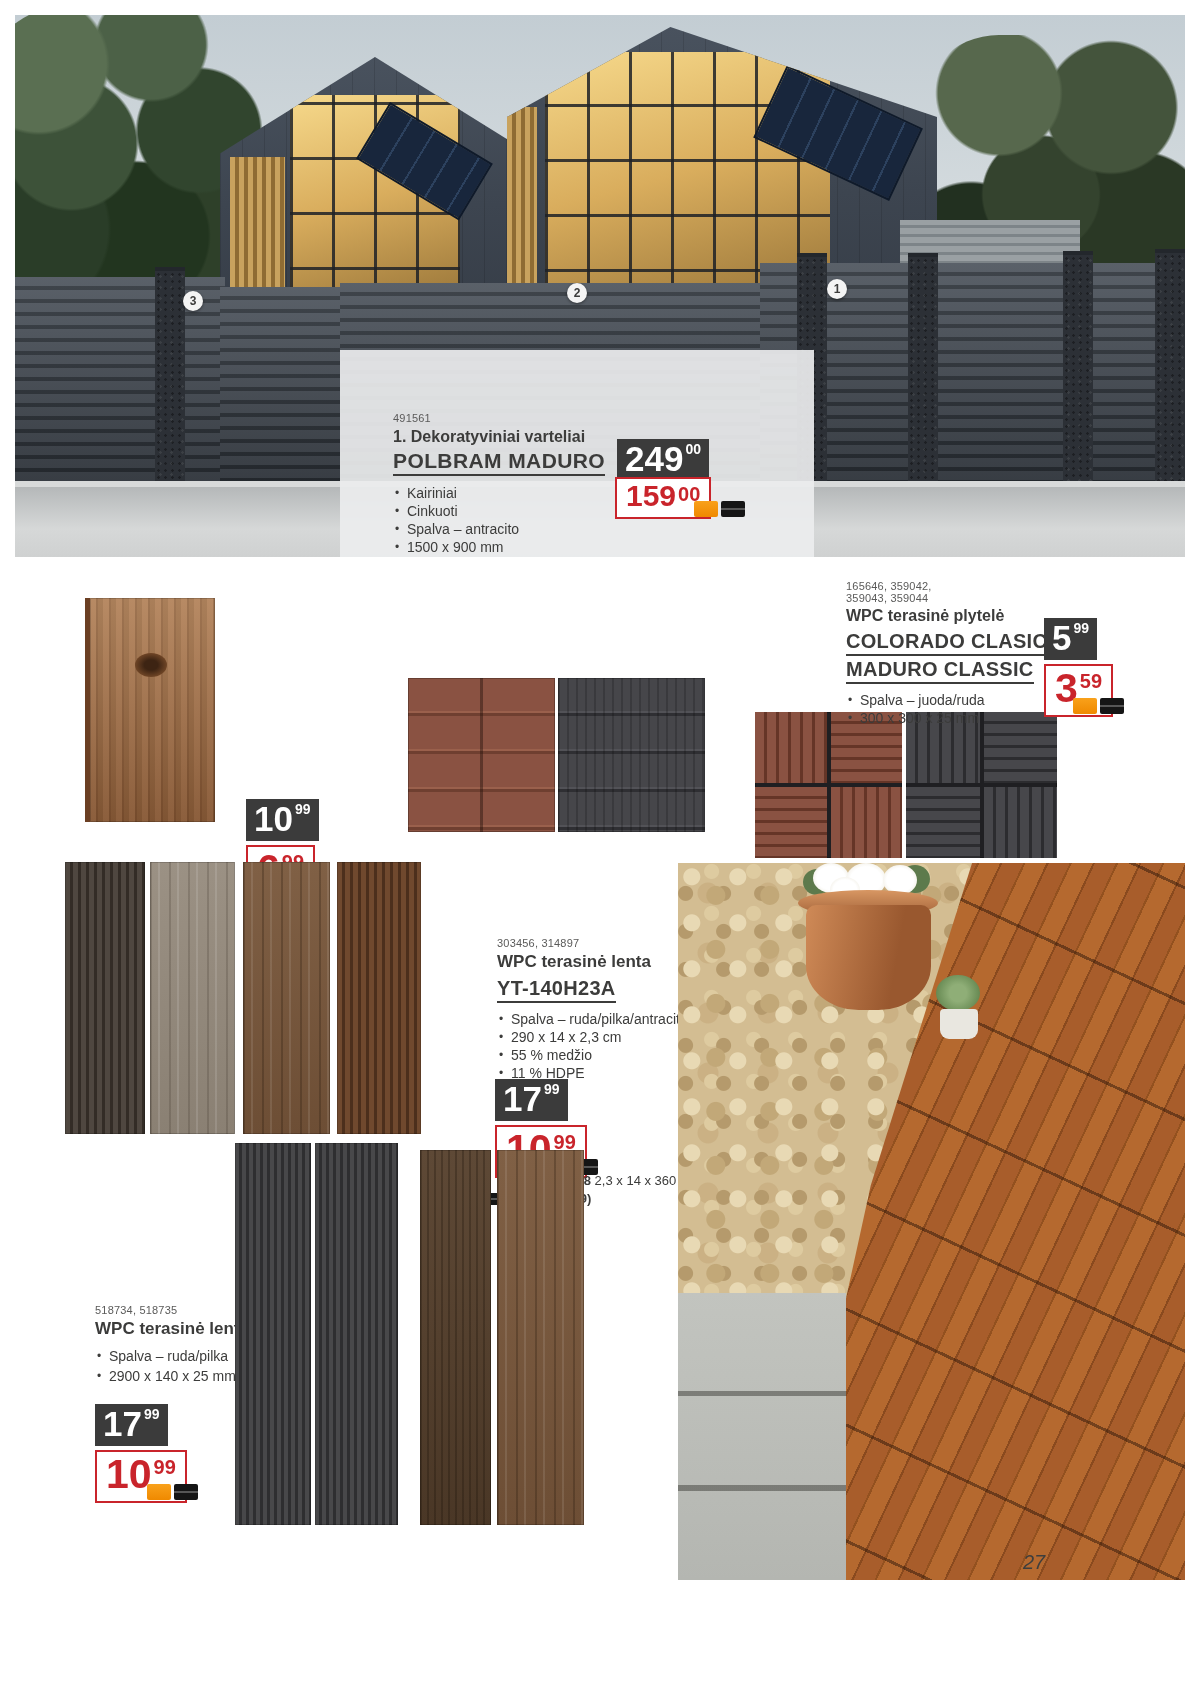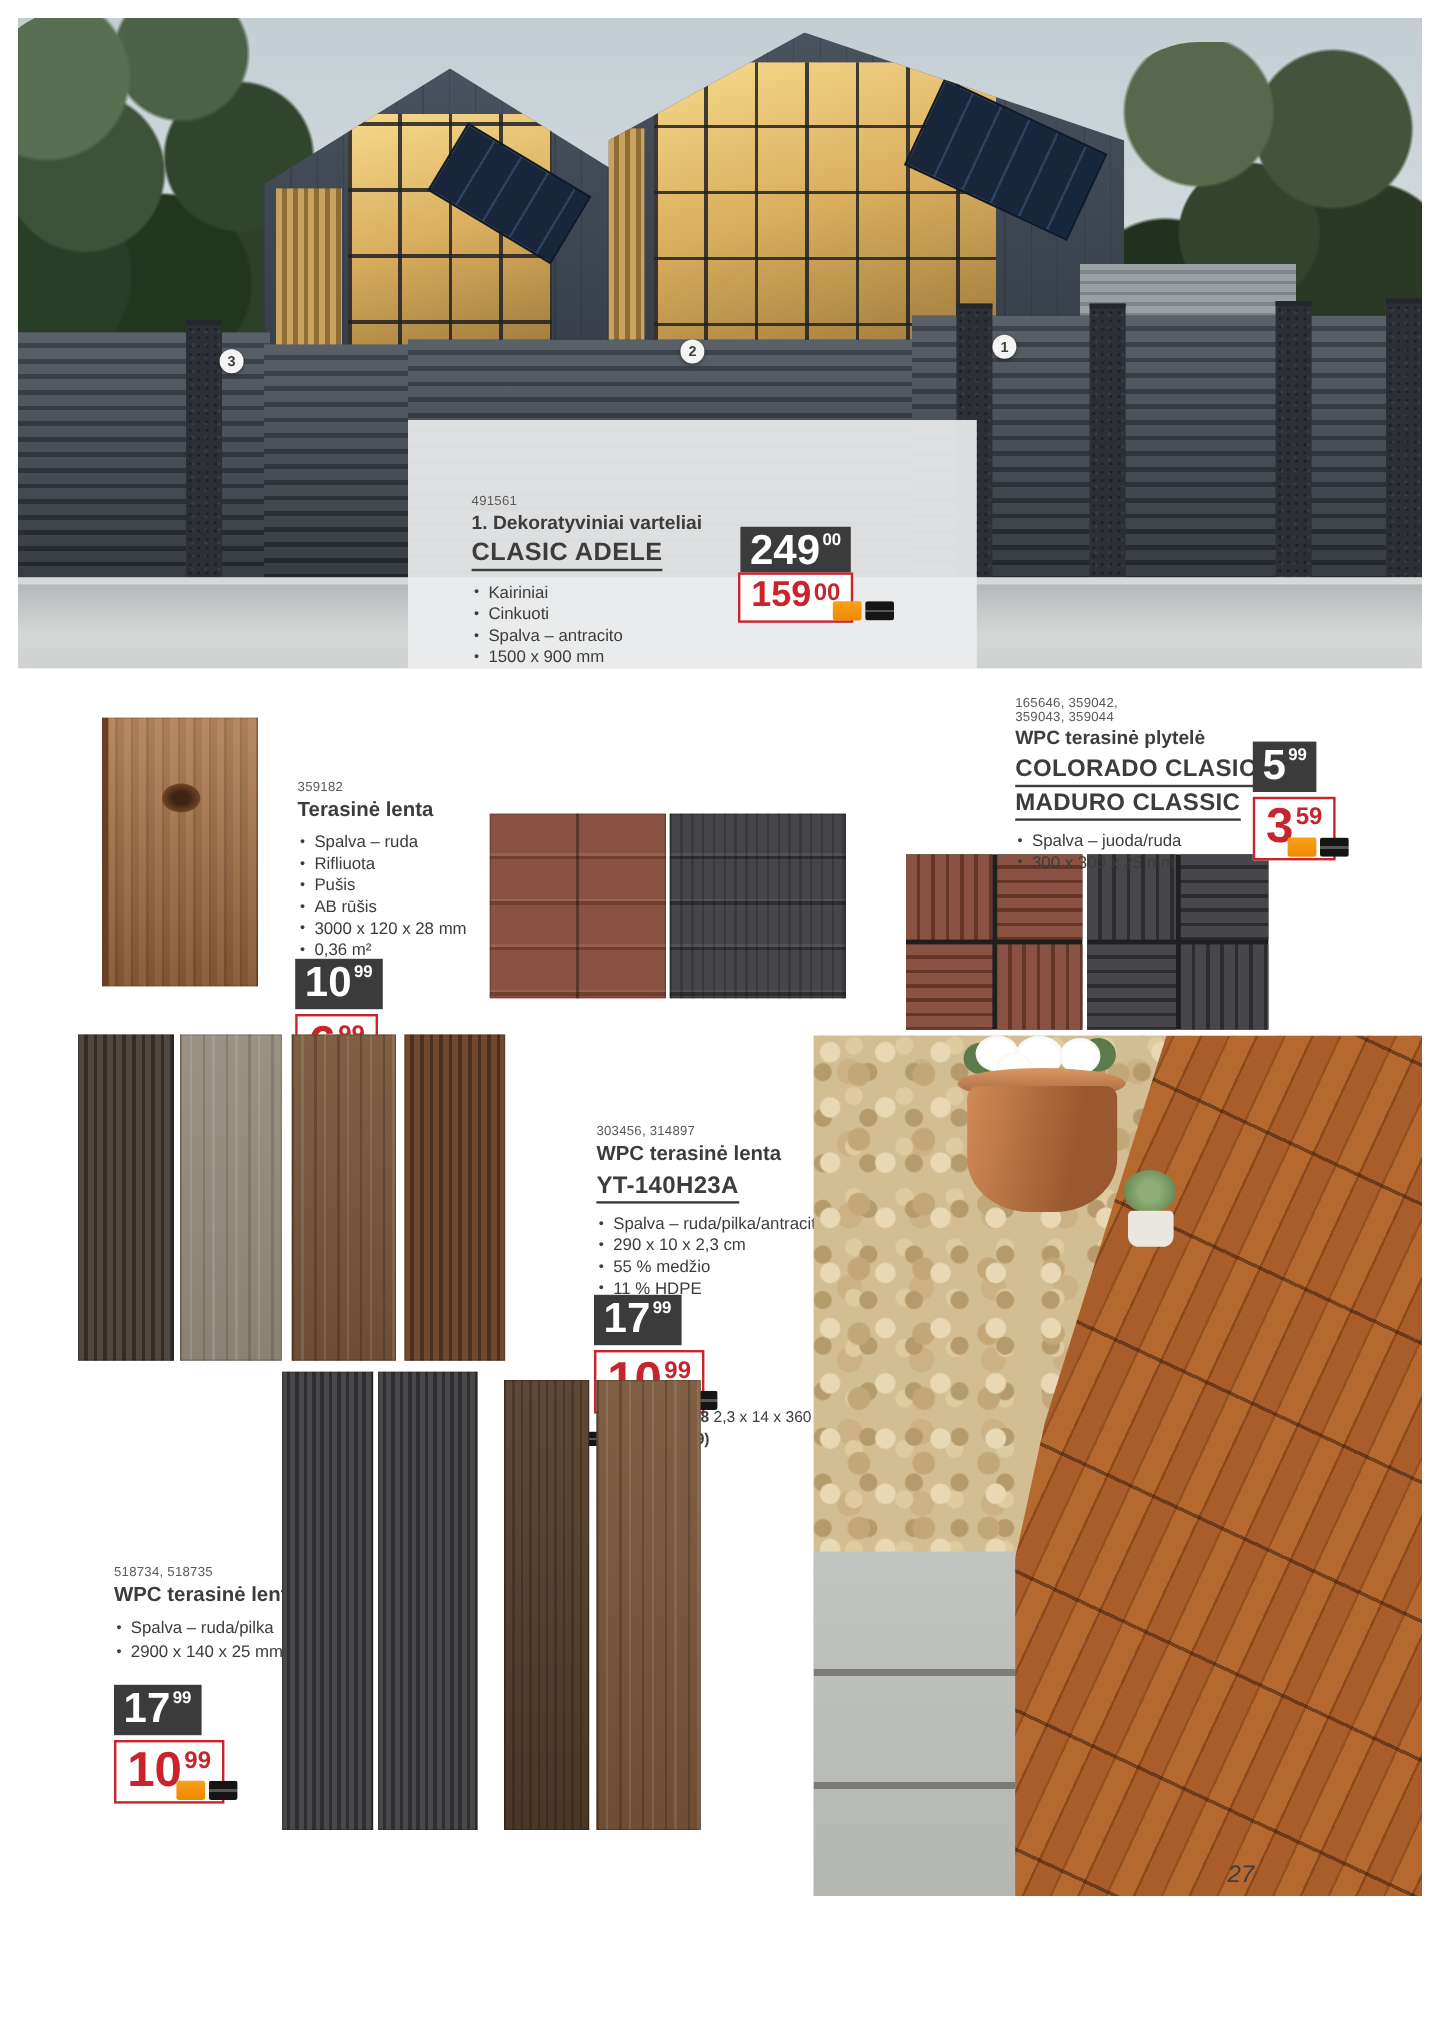--- a/index.html
+++ b/index.html
@@ -186,21 +186,21 @@
     <div class="abs marker" style="left:552px;top:268px">
         <span>2</span>
       </div>
     <div class="abs marker" style="left:812px;top:264px">
         <span>1</span>
       </div>
 
     <div class="abs panel" style="left:325px;top:335px;width:474px;height:252px">
       <div class="abs sku" style="left:53px;top:62px">491561</div>
       <div class="abs htitle" style="left:53px;top:78px">1. Dekoratyviniai varteliai</div>
-      <div class="abs hbrand" style="left:53px;top:99px"><span class="u">CLASIC ADELE</span></div>
+      <div class="abs hbrand" style="left:53px;top:99px"><span class="u">POLBRAM MADURO</span></div>
       <ul class="abs specs" style="left:53px;top:134px">
         <li>Kairiniai</li>
         <li>Cinkuoti</li>
         <li>Spalva – antracito</li>
         <li>1500 x 900 mm</li>
       </ul>
       <div class="abs po" style="left:277px;top:89px">
         <span class="w">249</span>
           <span class="c">00</span>
       </div>
@@ -212,32 +212,20 @@
             <i class="chip-b"></i>
           </span>
       </div>
       
       
     </div>
   </div>
 
   <div class="abs board b-terasine" style="left:85px;top:598px;width:130px;height:224px">
     <div class="abs knot" style="left:45px;top:55px;width:32px;height:24px"></div>
-  </div>
-  <div class="abs tblock" style="left:248px;top:650px;width:180px">
-    <div class="sku">359182</div>
-    <div class="ptitle">Terasinė lenta</div>
-    <ul class="specs">
-      <li>Spalva – ruda</li>
-      <li>Rifliuota</li>
-      <li>Pušis</li>
-      <li>AB rūšis</li>
-      <li>3000 x 120 x 28 mm</li>
-      <li>0,36 m²</li>
-    </ul>
   </div>
   <div class="abs price-stack" style="left:246px;top:799px">
     <div class="po">
       <span class="w">10</span>
         <span class="c">99</span>
     </div>
     <div class="pn">
       <span class="w">6</span>
         <span class="c">99</span>
       <span class="chips">
@@ -292,21 +280,21 @@
   <div class="abs board b-grain-gray" style="left:150px;top:862px;width:85px;height:272px"></div>
   <div class="abs board b-grain-brown" style="left:243px;top:862px;width:87px;height:272px"></div>
   <div class="abs board b-ribbed-brown" style="left:337px;top:862px;width:84px;height:272px"></div>
 
   <div class="abs tblock" style="left:497px;top:937px;width:220px">
     <div class="sku">303456, 314897</div>
     <div class="ptitle">WPC terasinė lenta</div>
     <div class="pmodel"><span class="u">YT-140H23A</span></div>
     <ul class="specs">
       <li>Spalva – ruda/pilka/antracito</li>
-      <li>290 x 10 x 2,3 cm</li>
+      <li>290 x 14 x 2,3 cm</li>
       <li>55 % medžio</li>
       <li>11 % HDPE</li>
     </ul>
   </div>
   <div class="abs price-stack" style="left:495px;top:1079px">
     <div class="po">
       <span class="w">17</span>
         <span class="c">99</span>
     </div>
     <div class="pn">

